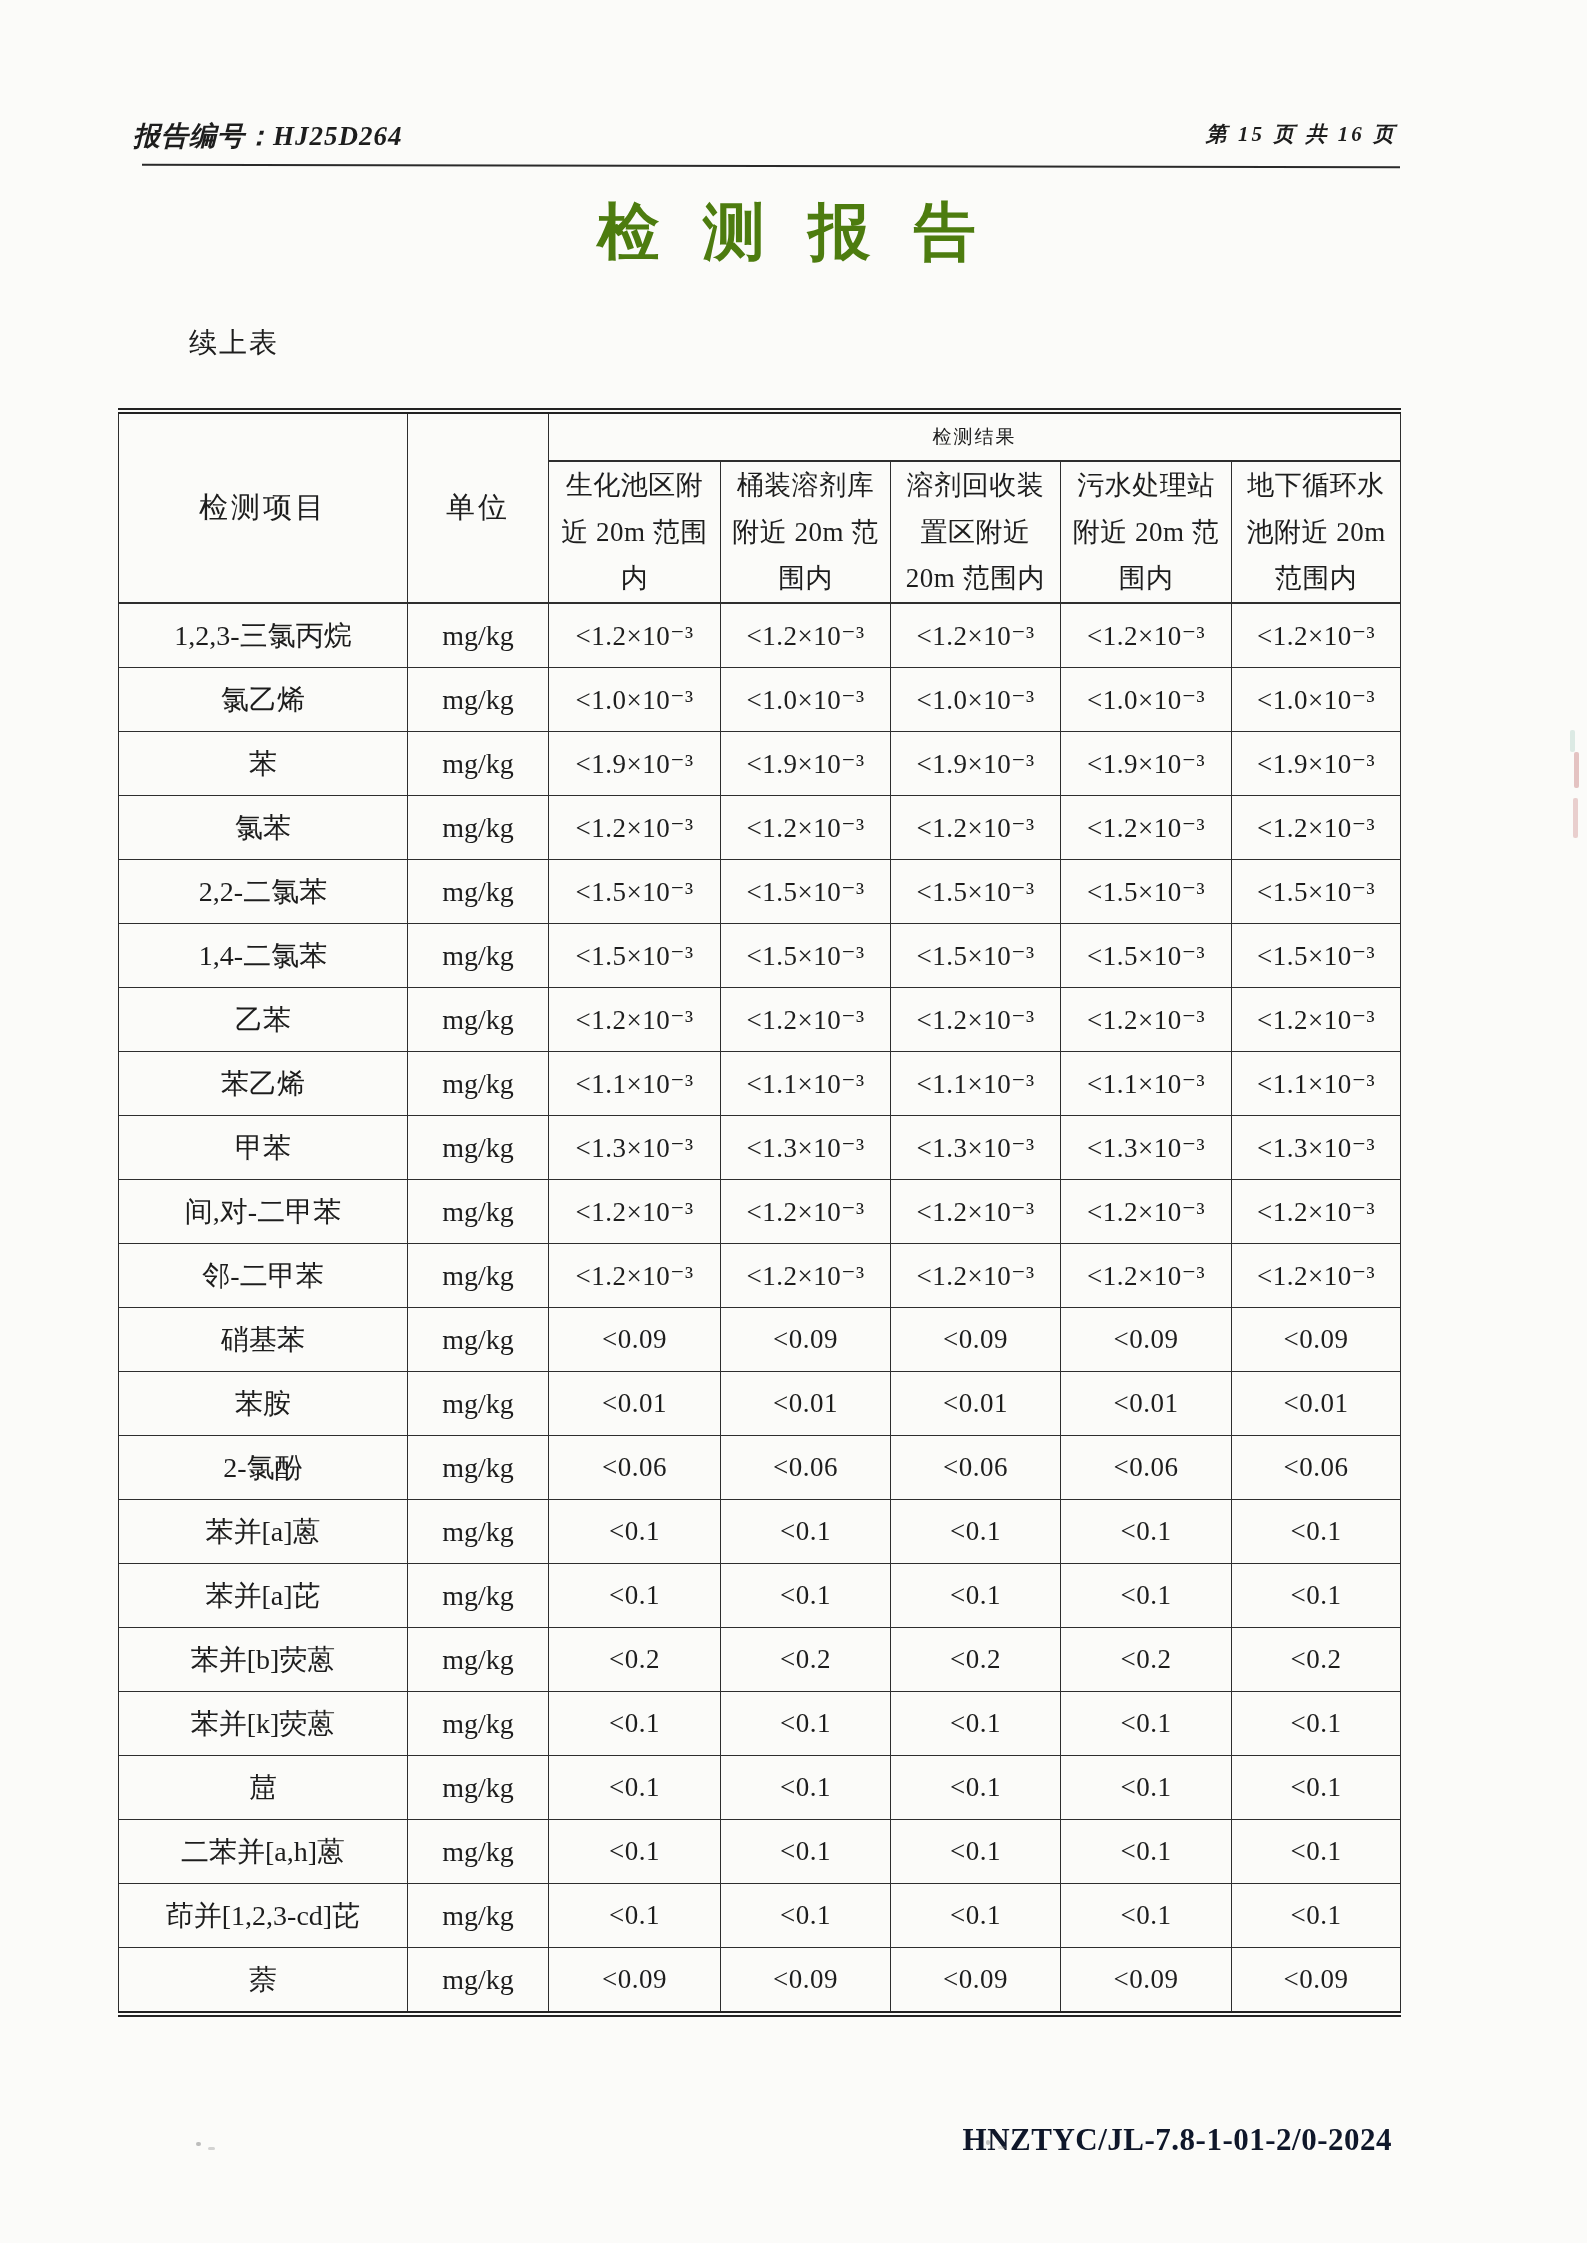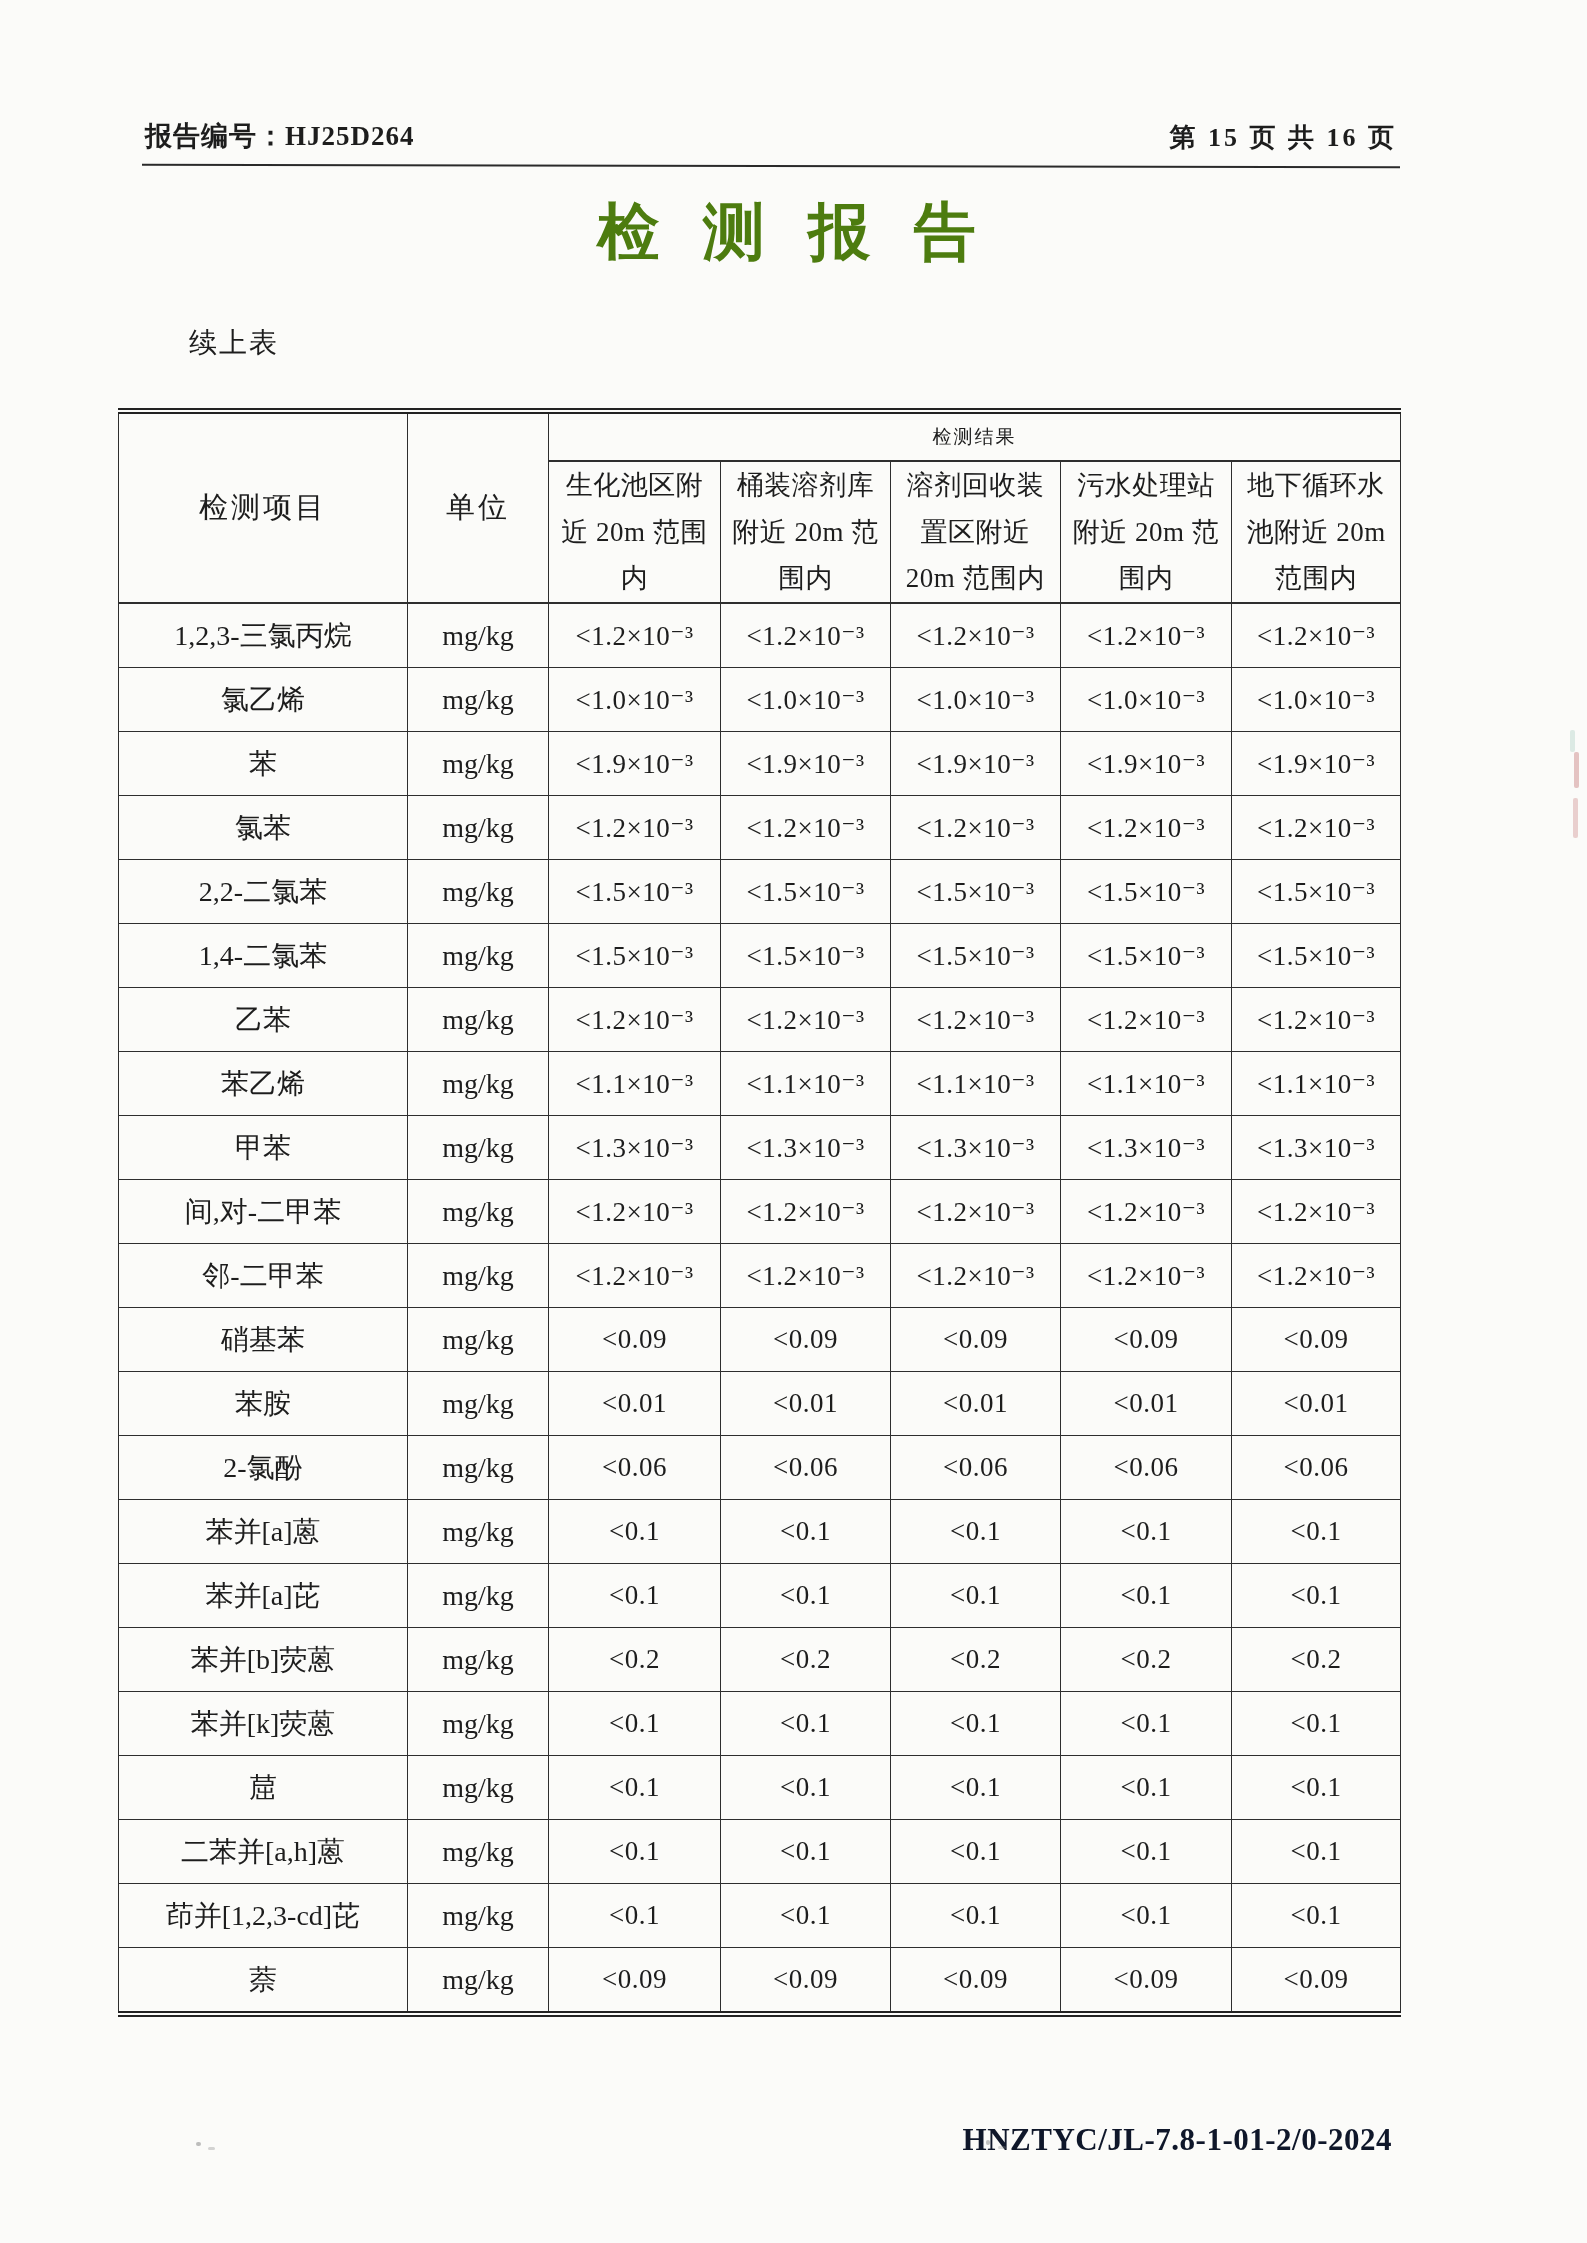--- a/index.html
+++ b/index.html
@@ -11,37 +11,38 @@
     height: 2243px;
     position: relative;
     background: #fbfbf9;
     font-family: "Liberation Serif", "DejaVu Serif", serif;
     color: #1d1d1d;
     overflow: hidden;
   }
   .page-header {
     position: absolute;
     top: 118px;
-    left: 143px;
+    left: 131px;
     right: 187px;
     height: 44px;
+    font-style: italic;
   }
   .report-no {
     position: absolute;
     left: 2px;
     top: 0;
     font-size: 27px;
     font-weight: bold;
     letter-spacing: 1px;
   }
   .page-info {
     position: absolute;
     right: 3px;
     top: 2px;
-    font-size: 26px;
+    font-size: 21px;
     font-weight: bold;
     letter-spacing: 3px;
   }
   .header-rule {
     position: absolute;
     top: 165px;
     left: 142px;
     width: 1258px;
     height: 0;
     border-top: 2.5px solid #2a2a2a;

